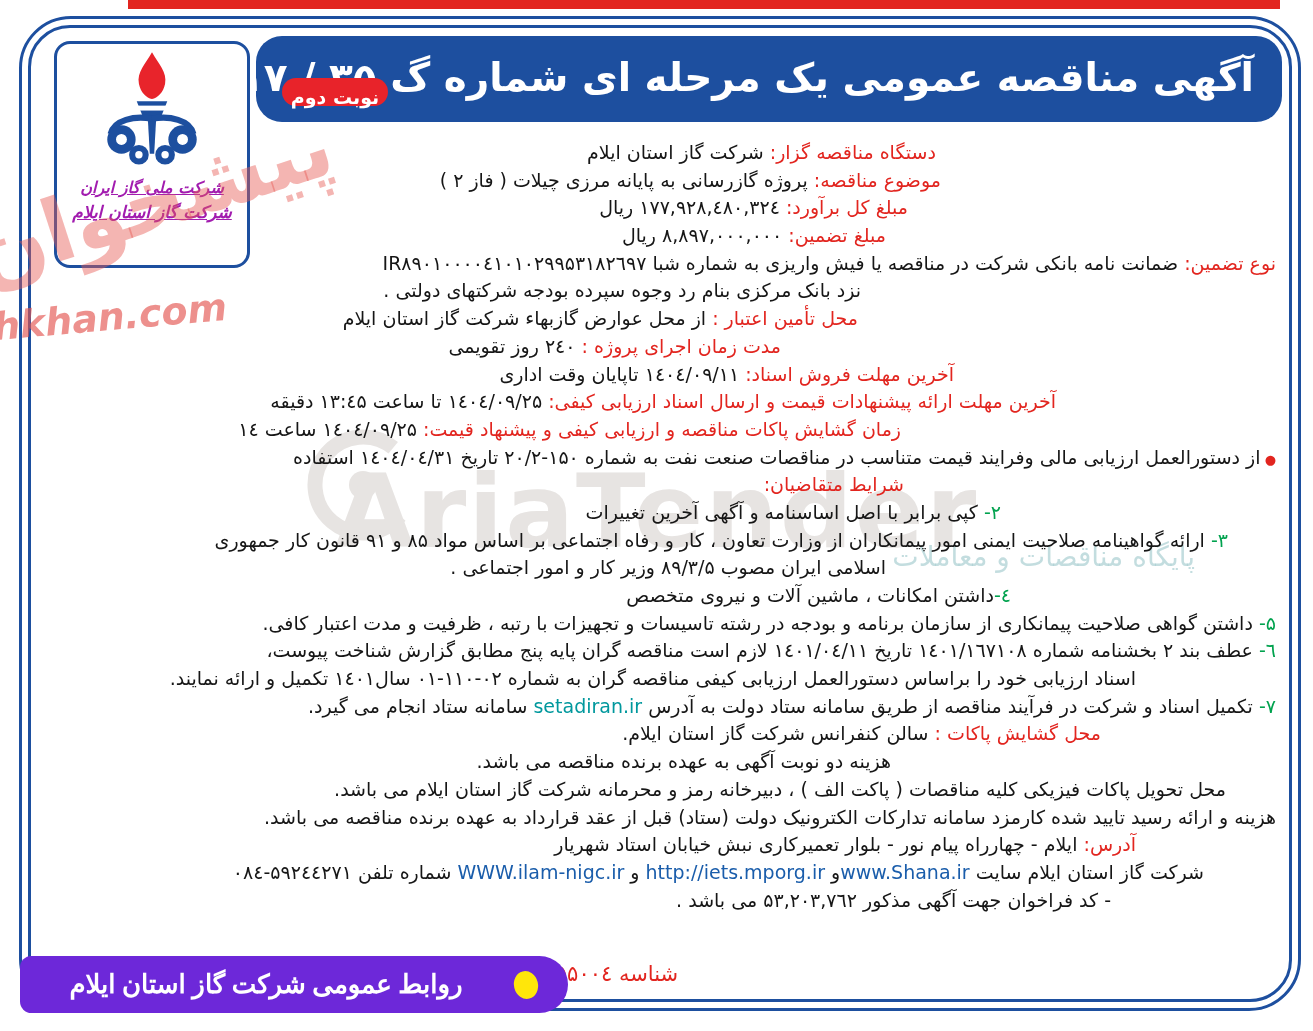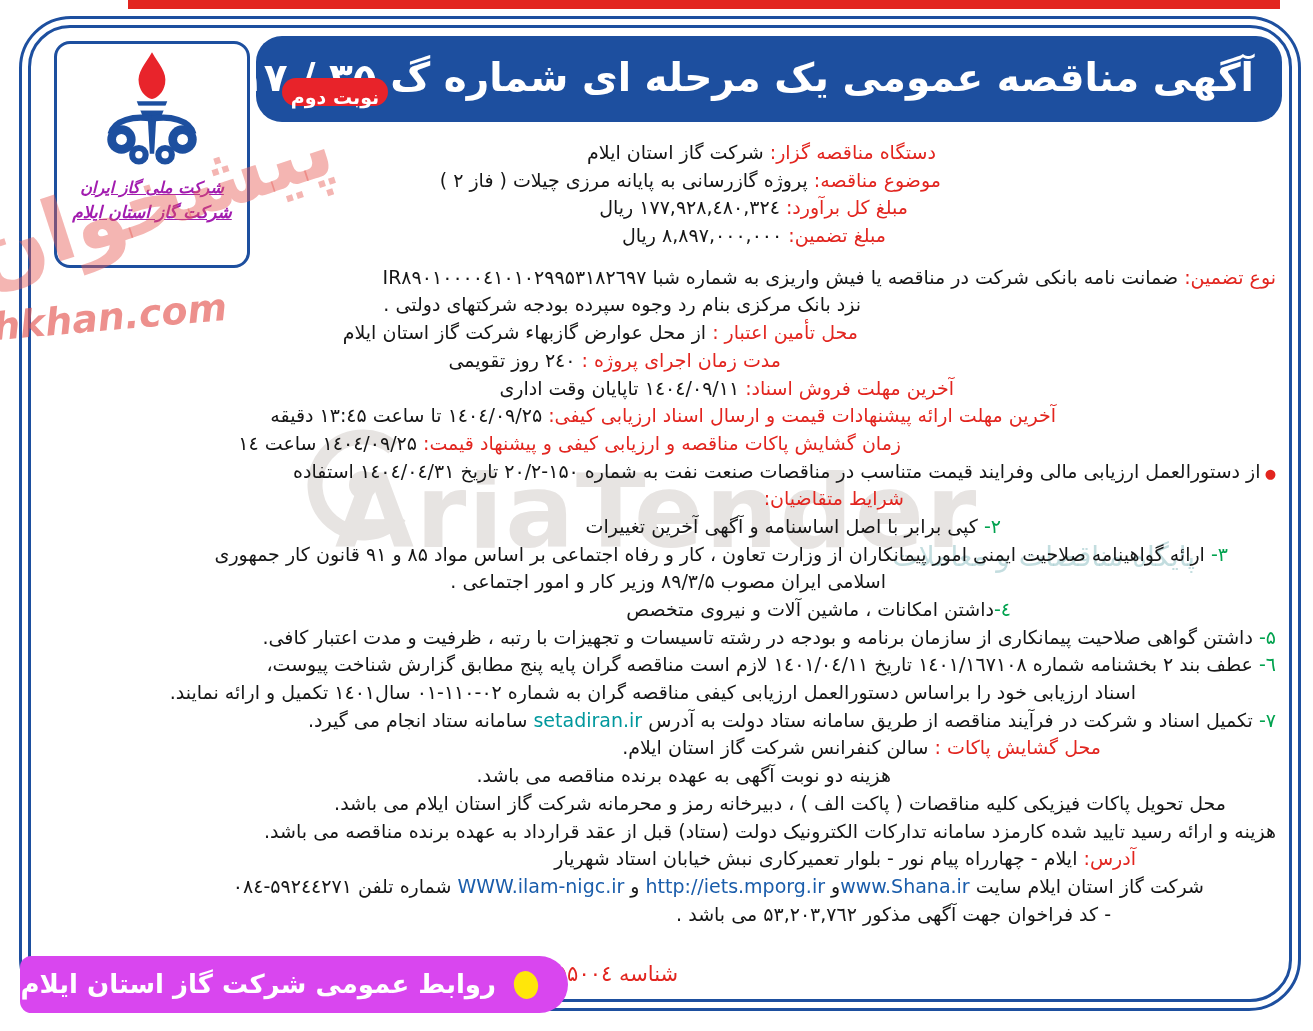--- a/index.html
+++ b/index.html
@@ -45,22 +45,22 @@
   .body-lines{position:absolute;left:36px;top:139px;width:1240px;z-index:2;direction:rtl;
     overflow:hidden;}
   .bline{height:27.7px;line-height:27.7px;text-align:right;white-space:nowrap;font-size:19px;}
   .pt-label{color:#e2251f;}
   .pt-black{color:#161616;}
   .pt-num{color:#00a24e;}
   .pt-link{color:#1a5dab;}
   .pt-setad{color:#00989d;}
   .pt-bullet{color:#e2251f;font-size:13px;}
   
-  .footer-banner{position:absolute;left:20px;top:956px;width:548px;height:57px;background:#d946ef;
-    border-radius:12px 30px 30px 12px;z-index:5;direction:rtl;}
+  .footer-banner{position:absolute;left:20px;top:956px;width:548px;height:57px;background:#6d28d9;
+    border-radius:12px 30px 30px 12px;z-index:5;direction:rtl;font-family:Liberation Serif, serif;}
   .footer-banner .txt{position:absolute;right:72px;left:16px;top:0;line-height:57px;color:#fff;
     font-size:26px;font-weight:bold;text-align:center;white-space:nowrap;}
   .footer-dot{position:absolute;right:30px;top:15px;width:24px;height:28px;background:#ffe60a;
     border-radius:50%;transform:rotate(-14deg);}
   .registry{position:absolute;left:455px;top:962px;width:340px;z-index:4;direction:rtl;
     text-align:left;color:#e2251f;font-size:21px;white-space:nowrap;}
 </style>
 </head>
 <body>
 
@@ -106,21 +106,21 @@
 <div class="banner">
   <div class="banner-title">آگهی مناقصه عمومی یک مرحله ای شماره گ ۳۵ / ۱۷ / ۱۴۰۴</div>
   <div class="badge">نوبت دوم</div>
 </div>
 
 <div class="body-lines">
     <div class="bline" style="padding-right: 340px;"><span class="pt-label">دستگاه مناقصه گزار: </span><span class="pt-black">شرکت گاز استان ایلام</span></div>
     <div class="bline" style="padding-right: 335px;"><span class="pt-label">موضوع مناقصه: </span><span class="pt-black">پروژه گازرسانی به پایانه مرزی چیلات ( فاز ۲ )</span></div>
     <div class="bline" style="padding-right: 368px;"><span class="pt-label">مبلغ کل برآورد: </span><span class="pt-black">⁦۱۷۷,۹۲۸,٤۸۰,۳۲٤⁩ ریال</span></div>
     <div class="bline" style="padding-right: 390px;"><span class="pt-label">مبلغ تضمین: </span><span class="pt-black">⁦۸,۸۹۷,۰۰۰,۰۰۰⁩ ریال</span></div>
-    <div class="bline" style="padding-right: 0px; margin-top: 14px;"><span class="pt-label">نوع تضمین: </span><span class="pt-black">ضمانت نامه بانکی شرکت در مناقصه یا فیش واریزی به شماره شبا ⁦IR۸۹۰۱۰۰۰۰٤۱۰۱۰۲۹۹۵۳۱۸۲٦۹۷⁩</span></div>
+    <div class="bline" style="padding-right: 0px;"><span class="pt-label">نوع تضمین: </span><span class="pt-black">ضمانت نامه بانکی شرکت در مناقصه یا فیش واریزی به شماره شبا ⁦IR۸۹۰۱۰۰۰۰٤۱۰۱۰۲۹۹۵۳۱۸۲٦۹۷⁩</span></div>
     <div class="bline" style="padding-right: 415px;"><span class="pt-black">نزد بانک مرکزی بنام رد وجوه سپرده بودجه شرکتهای دولتی .</span></div>
     <div class="bline" style="padding-right: 418px;"><span class="pt-label">محل تأمین اعتبار : </span><span class="pt-black">از محل عوارض گازبهاء شرکت گاز استان ایلام</span></div>
     <div class="bline" style="padding-right: 495px;"><span class="pt-label">مدت زمان اجرای پروژه : </span><span class="pt-black">⁦۲٤۰⁩ روز تقویمی</span></div>
     <div class="bline" style="padding-right: 322px;"><span class="pt-label">آخرین مهلت فروش اسناد: </span><span class="pt-black">⁦۱٤۰٤/۰۹/۱۱⁩ تاپایان وقت اداری</span></div>
     <div class="bline" style="padding-right: 220px;"><span class="pt-label">آخرین مهلت ارائه پیشنهادات قیمت و ارسال اسناد ارزیابی کیفی: </span><span class="pt-black">⁦۱٤۰٤/۰۹/۲۵⁩ تا ساعت ⁦۱۳:٤۵⁩ دقیقه</span></div>
     <div class="bline" style="padding-right: 375px;"><span class="pt-label">زمان گشایش پاکات مناقصه و ارزیابی کیفی و پیشنهاد قیمت: </span><span class="pt-black">⁦۱٤۰٤/۰۹/۲۵⁩ ساعت ⁦۱٤⁩</span></div>
     <div class="bline" style="padding-right: 0px;"><span class="pt-bullet">● </span><span class="pt-black">از دستورالعمل ارزیابی مالی وفرایند قیمت متناسب در مناقصات صنعت نفت به شماره ⁦۲۰/۲-۱۵۰⁩ تاریخ ⁦۱٤۰٤/۰٤/۳۱⁩ استفاده</span></div>
     <div class="bline" style="padding-right: 372px;"><span class="pt-label">شرایط متقاضیان:</span></div>
     <div class="bline" style="padding-right: 275px;"><span class="pt-num">۲- </span><span class="pt-black">کپی برابر با اصل اساسنامه و آگهی آخرین تغییرات</span></div>
     <div class="bline" style="padding-right: 48px;"><span class="pt-num">۳- </span><span class="pt-black">ارائه گواهینامه صلاحیت ایمنی امور پیمانکاران از وزارت تعاون ، کار و رفاه اجتماعی بر اساس مواد ۸۵ و ۹۱ قانون کار جمهوری</span></div>

